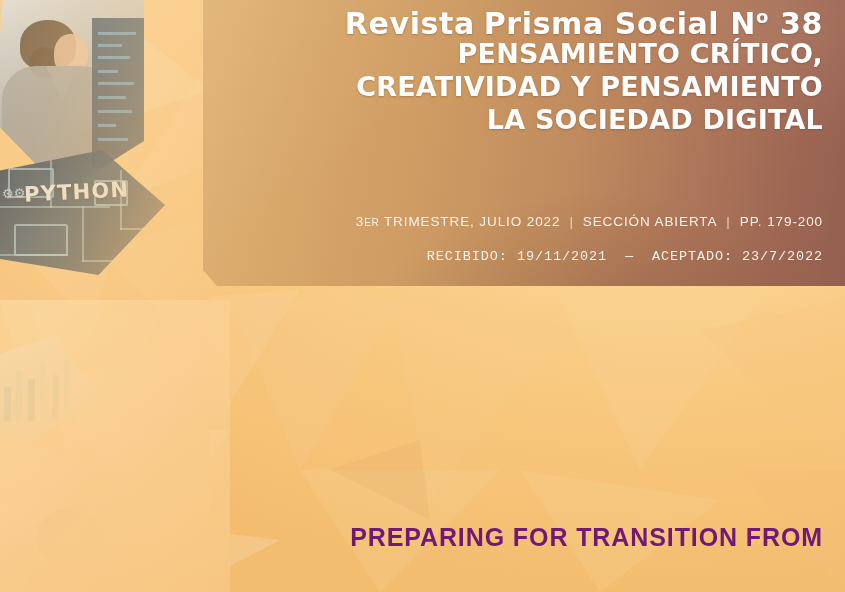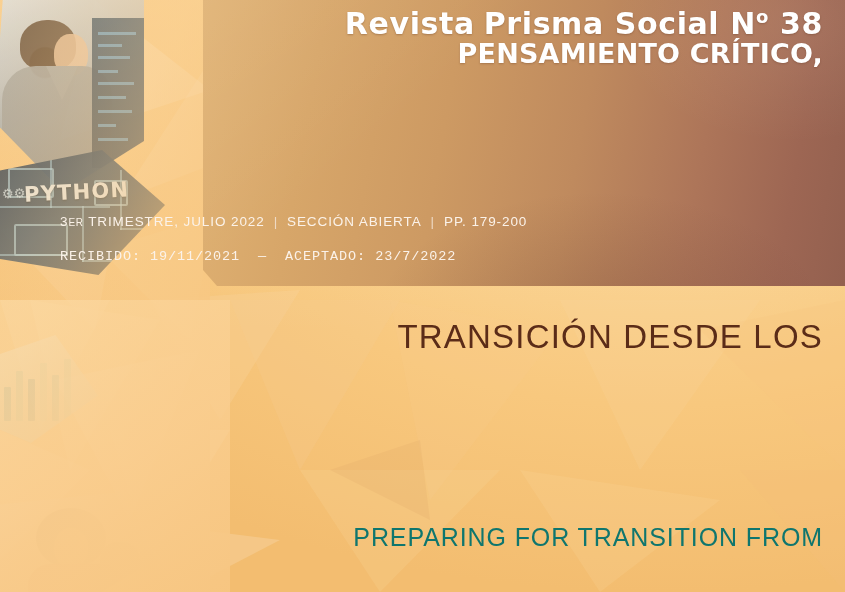--- a/index.html
+++ b/index.html
@@ -163,41 +163,41 @@
   .issue-theme{
     position:absolute;left:120px;right:22px;top:38px;
     text-align:right;color:#ffffff;
     font-family:"DejaVu Sans", sans-serif;
     font-weight:700;font-size:27px;line-height:1.22;letter-spacing:.2px;
     text-shadow:0 1px 2px rgba(95,55,35,.32);
   }
 
   .meta{
     position:absolute;left:60px;right:22px;
-    color:#fbf2e9;
+    text-align:right;color:#fbf2e9;
     font-family:"Liberation Sans", sans-serif;
     font-size:13.5px;letter-spacing:.9px;
   }
   .meta-1{top:214px;}
   .meta-2{top:249px;font-family:Liberation Mono, monospace;}
   .meta .sep{display:inline-block;padding:0 9px;color:#f3e3d4;opacity:.85;}
   .meta .sup-er{font-size:10px;vertical-align:baseline;letter-spacing:.6px;}
 
   
   .art-title{
     position:absolute;left:150px;right:22px;top:316px;
     text-align:right;color:#5b2c18;
     font-family:"Liberation Sans", sans-serif;
     font-weight:400;font-size:33px;line-height:1.30;letter-spacing:1.2px;
   }
   .art-title-en{
     position:absolute;left:150px;right:22px;top:521px;
-    text-align:right;color:#0f766e;
+    text-align:right;color:#701a75;
     font-family:"Liberation Sans", sans-serif;
-    font-weight:400;font-size:25px;line-height:1.34;letter-spacing:.9px;
+    font-weight:700;font-size:25px;line-height:1.34;letter-spacing:.9px;
   }
 </style>
 </head>
 <body>
 
 <div class="page">
 
   <div class="bg-base"></div>
   <div class="bg-soft-top"></div>
 
@@ -283,31 +283,32 @@
 
   <div class="banner"></div>
   <div class="banner-tex" style="left:203px;top:0;width:642px;height:286px;position:absolute;"></div>
 
   <div class="journal-title">
     <span>Revista</span><span class="sc">&nbsp;</span><span>Prisma</span>&nbsp;<span>Social</span>&nbsp;<span>N</span><sup>o</sup>&nbsp;<span>38</span>
   </div>
 
   <div class="issue-theme">
     <div>PENSAMIENTO CRÍTICO,</div>
+    <div>CREATIVIDAD Y PENSAMIENTO</div>
+    <div>LA SOCIEDAD DIGITAL</div>
   </div>
 
   <div class="meta meta-1">
     <span>3</span><span class="sup-er">ER</span>&nbsp;<span>TRIMESTRE, JULIO 2022</span><span class="sep">|</span><span>SECCIÓN ABIERTA</span><span class="sep">|</span><span>PP. 179-200</span>
   </div>
 
   <div class="meta meta-2">
     <span>RECIBIDO:</span>&nbsp;<span>19/11/2021</span>&nbsp;&nbsp;<span>—</span>&nbsp;&nbsp;<span>ACEPTADO:</span>&nbsp;<span>23/7/2022</span>
   </div>
 
   <div class="art-title">
-    <div>TRANSICIÓN DESDE LOS</div>
   </div>
 
   <div class="art-title-en">
     <div>PREPARING FOR TRANSITION FROM</div>
   </div>
 
 </div>
 
 </body></html>

